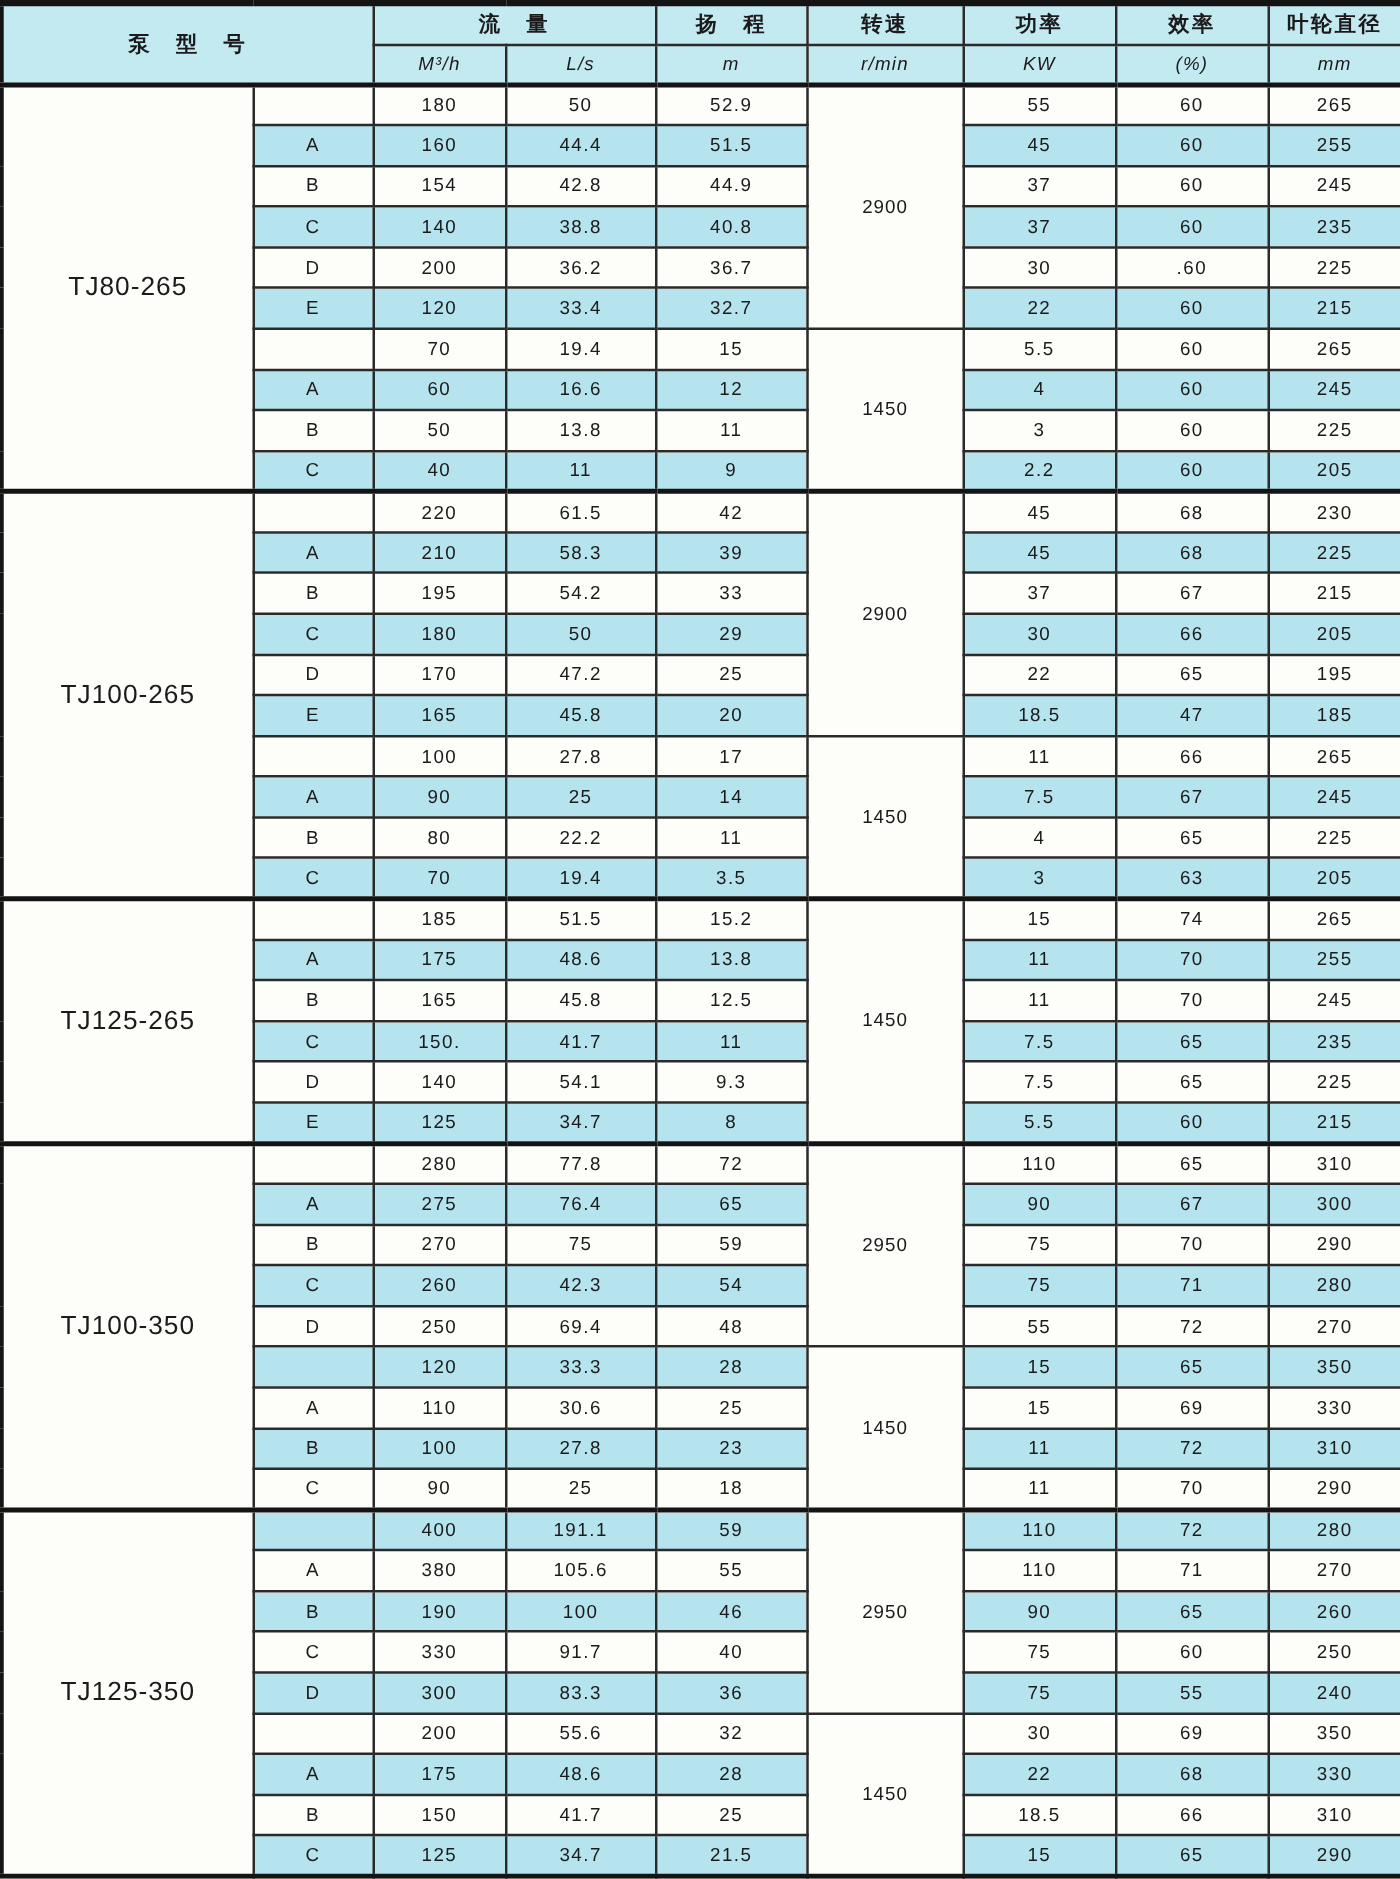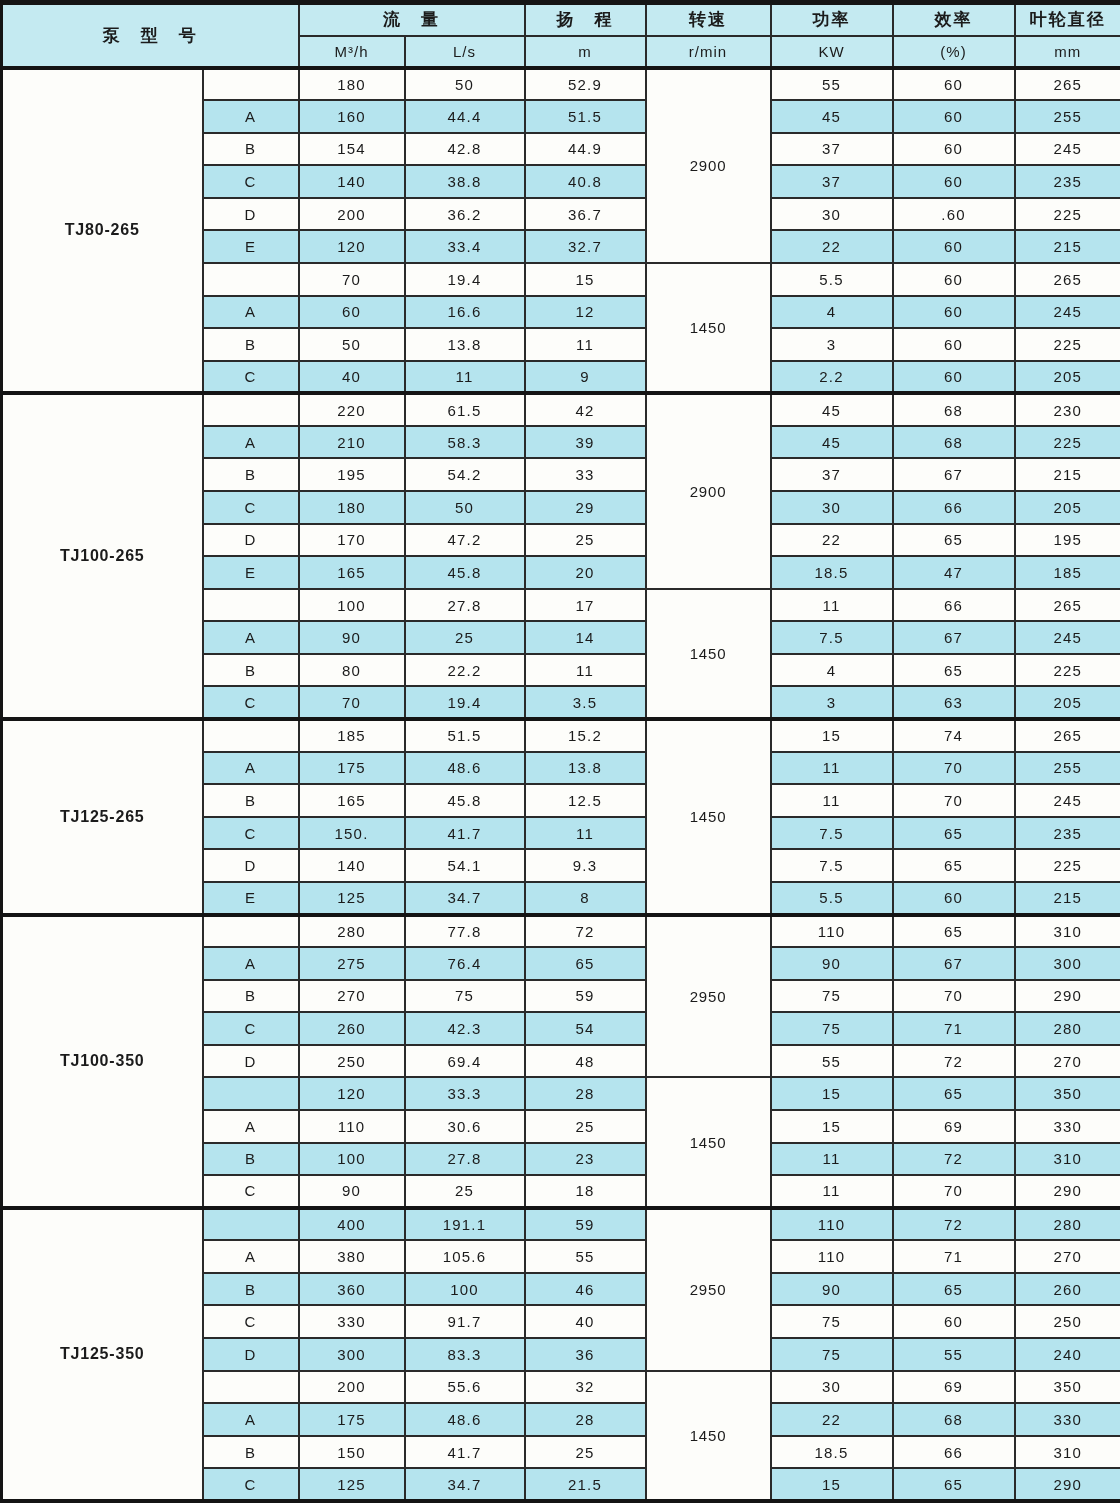--- a/index.html
+++ b/index.html
@@ -33,36 +33,37 @@
   thead th {
     background: #c4eaf1;
     font-weight: 600;
     font-size: 17px;
     letter-spacing: 2px;
   }
   thead tr.units-row th {
     font-weight: 500;
     font-size: 15px;
     letter-spacing: 1px;
+    font-style: italic;
   }
   thead tr.labels-row { height: 33px; margin-top: 32px; }
   thead tr.units-row  { height: 32px; }
   tbody tr { height: 32.57px; }
   tbody td {
     font-size: 15px;
     letter-spacing: 1.2px;
     background: #fdfdfa;
     font-weight: 500;
   }
   tbody tr.shaded td { background: #b5e4ee; }
   tbody td.merged {
     background: #fdfdfa !important;
     letter-spacing: 0.8px;
   }
-  tbody td.model-cell { font-size: 16px; font-weight: bold; }
+  tbody td.model-cell { font-size: 21px; }
   tbody tr.group-start td { border-top: 4px solid #141414; }
 </style>
 </head>
 <body>
 
 <table>
   <colgroup>
     <col style="width:201px">
     <col style="width:96px">
     <col style="width:106px">
@@ -435,21 +436,21 @@
         <td>A</td>
         <td>380</td>
         <td>105.6</td>
         <td>55</td>
         <td>110</td>
         <td>71</td>
         <td>270</td>
       </tr>
       <tr class="shaded">
         <td>B</td>
-        <td>360</td>
+        <td>190</td>
         <td>100</td>
         <td>46</td>
         <td>90</td>
         <td>65</td>
         <td>260</td>
       </tr>
       <tr>
         <td>C</td>
         <td>330</td>
         <td>91.7</td>

